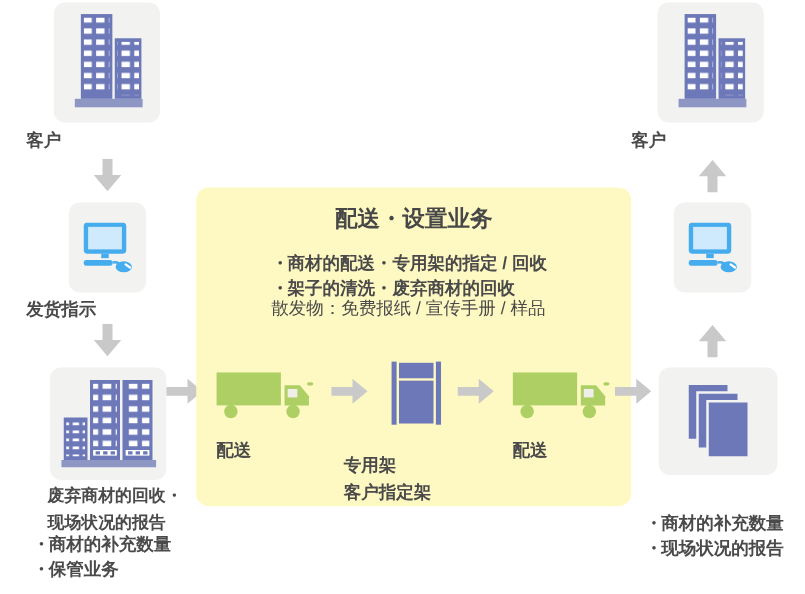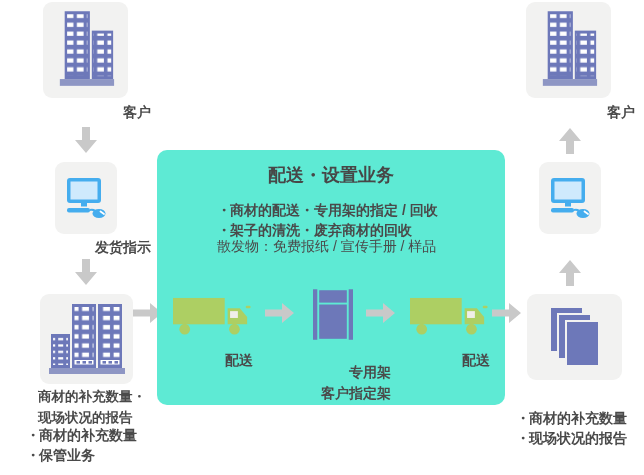--- a/index.html
+++ b/index.html
@@ -1,37 +1,37 @@
 <!DOCTYPE html>
 <html><head>
 <meta charset="utf-8">
 <style>
   html,body{margin:0;padding:0;background:#ffffff;}
   .stage{
     position:relative;width:644px;height:475px;background:#ffffff;overflow:hidden;
     font-family:"Liberation Sans","DejaVu Sans",sans-serif;color:#4a4a4a;
   }
   .tile{position:absolute;background:#f2f2f1;border-radius:9px;display:flex;align-items:center;justify-content:center;}
-  .lbl{position:absolute;font-size:14px;font-weight:700;text-align:right;line-height:21px;color:#4a4a4a;}
+  .lbl{position:absolute;font-size:14px;font-weight:700;text-align:left;line-height:21px;color:#4a4a4a;}
   .arr{position:absolute;}
   
   .t-cust-l{left:43px;top:2px;width:85px;height:96px;}
   .lbl-cust-l{left:21px;top:102px;width:130px;}
   .arr-d1{left:74px;top:127px;width:24px;height:27px;}
   .t-ship{left:55px;top:162px;width:62px;height:72px;}
   .lbl-ship{left:21px;top:237px;width:130px;}
   .arr-d2{left:74px;top:259px;width:24px;height:27px;}
   .t-comp-l{left:40px;top:294px;width:93px;height:90px;}
   .company-name{position:absolute;left:38px;top:387px;font-size:13.5px;font-weight:700;line-height:20.5px;}
   .blt-group{position:absolute;}
   .company-bullets{left:26px;top:425px;}
   .blt{display:flex;align-items:flex-start;font-size:14px;font-weight:600;line-height:20px;white-space:nowrap;}
   .blt .dot{width:13px;flex:none;}
   
-  .box{position:absolute;left:157px;top:150px;width:348px;height:255px;background:#5eead4;border-radius:10px;}
+  .box{position:absolute;left:157px;top:150px;width:348px;height:255px;background:#fef9c3;border-radius:10px;}
   .box-title{position:absolute;left:0;top:13px;width:100%;text-align:center;font-size:18px;font-weight:700;color:#474747;}
   .box-bullets{left:60px;top:50px;}
   .box-note{position:absolute;left:60px;top:88px;font-size:14px;font-weight:400;white-space:nowrap;}
   .truck1{position:absolute;left:16px;top:146px;width:80px;height:41px;}
   .truck2{position:absolute;left:253px;top:146px;width:80px;height:41px;}
   .rack{position:absolute;left:156px;top:137px;width:40px;height:56px;}
   .lbl-del1{left:16px;top:200px;width:80px;}
   .lbl-del2{left:253px;top:200px;width:80px;}
   .lbl-rack{left:118px;top:200px;width:116px;line-height:21px;margin-top:12px;}
   .box .lbl{position:absolute;}
@@ -153,21 +153,21 @@
   <svg class="arr arr-d2">
       <use href="#ic-arrow-down"></use>
     </svg>
 
   <div class="tile t-comp-l">
     <svg class="i-city">
         <use href="#ic-city"></use>
       </svg>
   </div>
   <div class="company-name">
-    <div>商材的补充数量・</div>
+    <div>废弃商材的回收・</div>
     <div>现场状况的报告</div>
   </div>
   <div class="blt-group company-bullets">
     <div class="blt">
       <span class="dot">・</span>
       <span>商材的补充数量</span>
     </div>
     <div class="blt">
       <span class="dot">・</span>
       <span>保管业务</span>

